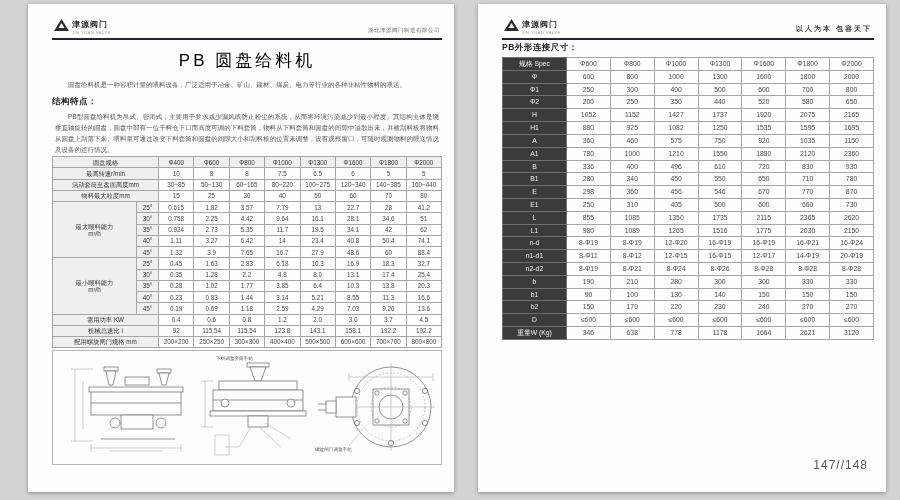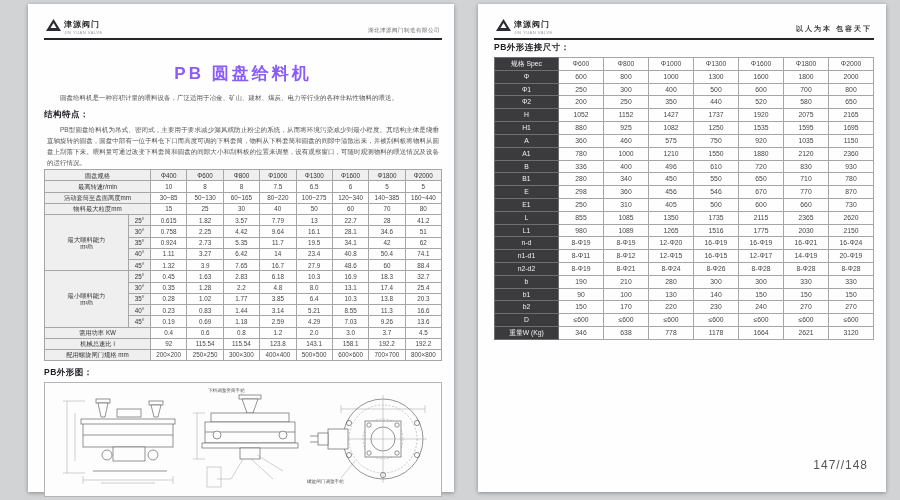--- a/index.html
+++ b/index.html
@@ -8,37 +8,37 @@
     background:#d2d3d5;
     font-family:"Liberation Sans","DejaVu Sans",sans-serif;
     -webkit-font-smoothing:antialiased;
   }
   .page{
     position:absolute;top:4px;height:488px;background:#fefefe;
     box-shadow:0 1px 4px rgba(0,0,0,.35);
   }
   #page-left{left:28px;width:426px}
   #page-right{left:478px;width:408px}
-  .page-inner{padding:6px 12px 0 16px;position:relative;height:480px;box-sizing:border-box}
+  .page-inner{padding:6px 12px 0 24px;position:relative;height:480px;box-sizing:border-box}
 
   
   .ph{
     display:flex;justify-content:space-between;align-items:flex-end;
     padding:4px 2px 3px 2px;border-bottom:2.5px solid #26262a;
   }
   .logo{display:flex;align-items:center;gap:3px}
   .logo-txt{line-height:1}
   .logo-name{font-weight:bold;font-size:8px;color:#2a2a2e;letter-spacing:1px}
   .logo-sub{display:block;font-size:4px;color:#999;letter-spacing:.5px;margin-top:1px}
   .hdr-right{font-size:5.5px;color:#6a6a6e;letter-spacing:.5px;padding-bottom:1px}
   .hdr-right.motto{font-size:7px;color:#3a3a3e;font-weight:bold;letter-spacing:2px}
 
   .doc-title{
-    text-align:center;font-size:17px;font-weight:bold;color:#8b5cf6;
-    letter-spacing:3px;margin:22px 0 7px 0;
+    text-align:center;font-size:17px;font-weight:normal;color:#000000;
+    letter-spacing:3px;margin:9px 0 7px 0;
   }
   .small-text{
     font-size:6.5px;color:#555;line-height:1.7;text-indent:13px;
     margin:1px 3px;text-align:justify;
   }
   .sec-head{font-size:8.5px;font-weight:bold;color:#1e1e22;margin:6px 0 3px 0;letter-spacing:.5px}
 
   table.spec{width:100%;border-collapse:collapse;table-layout:fixed}
   .spec td,.spec th{
     border:1px solid #a6a6a8;font-size:6.3px;font-weight:normal;color:#46464a;
@@ -292,21 +292,20 @@
             <td>300×300</td>
             <td>400×400</td>
             <td>500×500</td>
             <td>600×600</td>
             <td>700×700</td>
             <td>800×800</td>
           </tr>
         </tbody>
     </table>
 
-    <div class="sec-head">PB外形图：</div>
     <div class="drawing-box">
       <svg width="400" height="112" viewBox="0 0 400 112">
 
         <line class="dim" x1="22" y1="18" x2="22" y2="90"></line>
         <line class="dim" x1="18" y1="18" x2="40" y2="18"></line>
         <line class="dim" x1="18" y1="90" x2="40" y2="90"></line>
         <line class="dim" x1="30" y1="30" x2="30" y2="78"></line>
         <rect class="fl" x="51" y="16" width="14" height="4"></rect>
         <polygon class="fl" points="53,20 63,20 60,34 56,34"></polygon>
         <rect class="fl" x="104" y="18" width="14" height="4"></rect>

